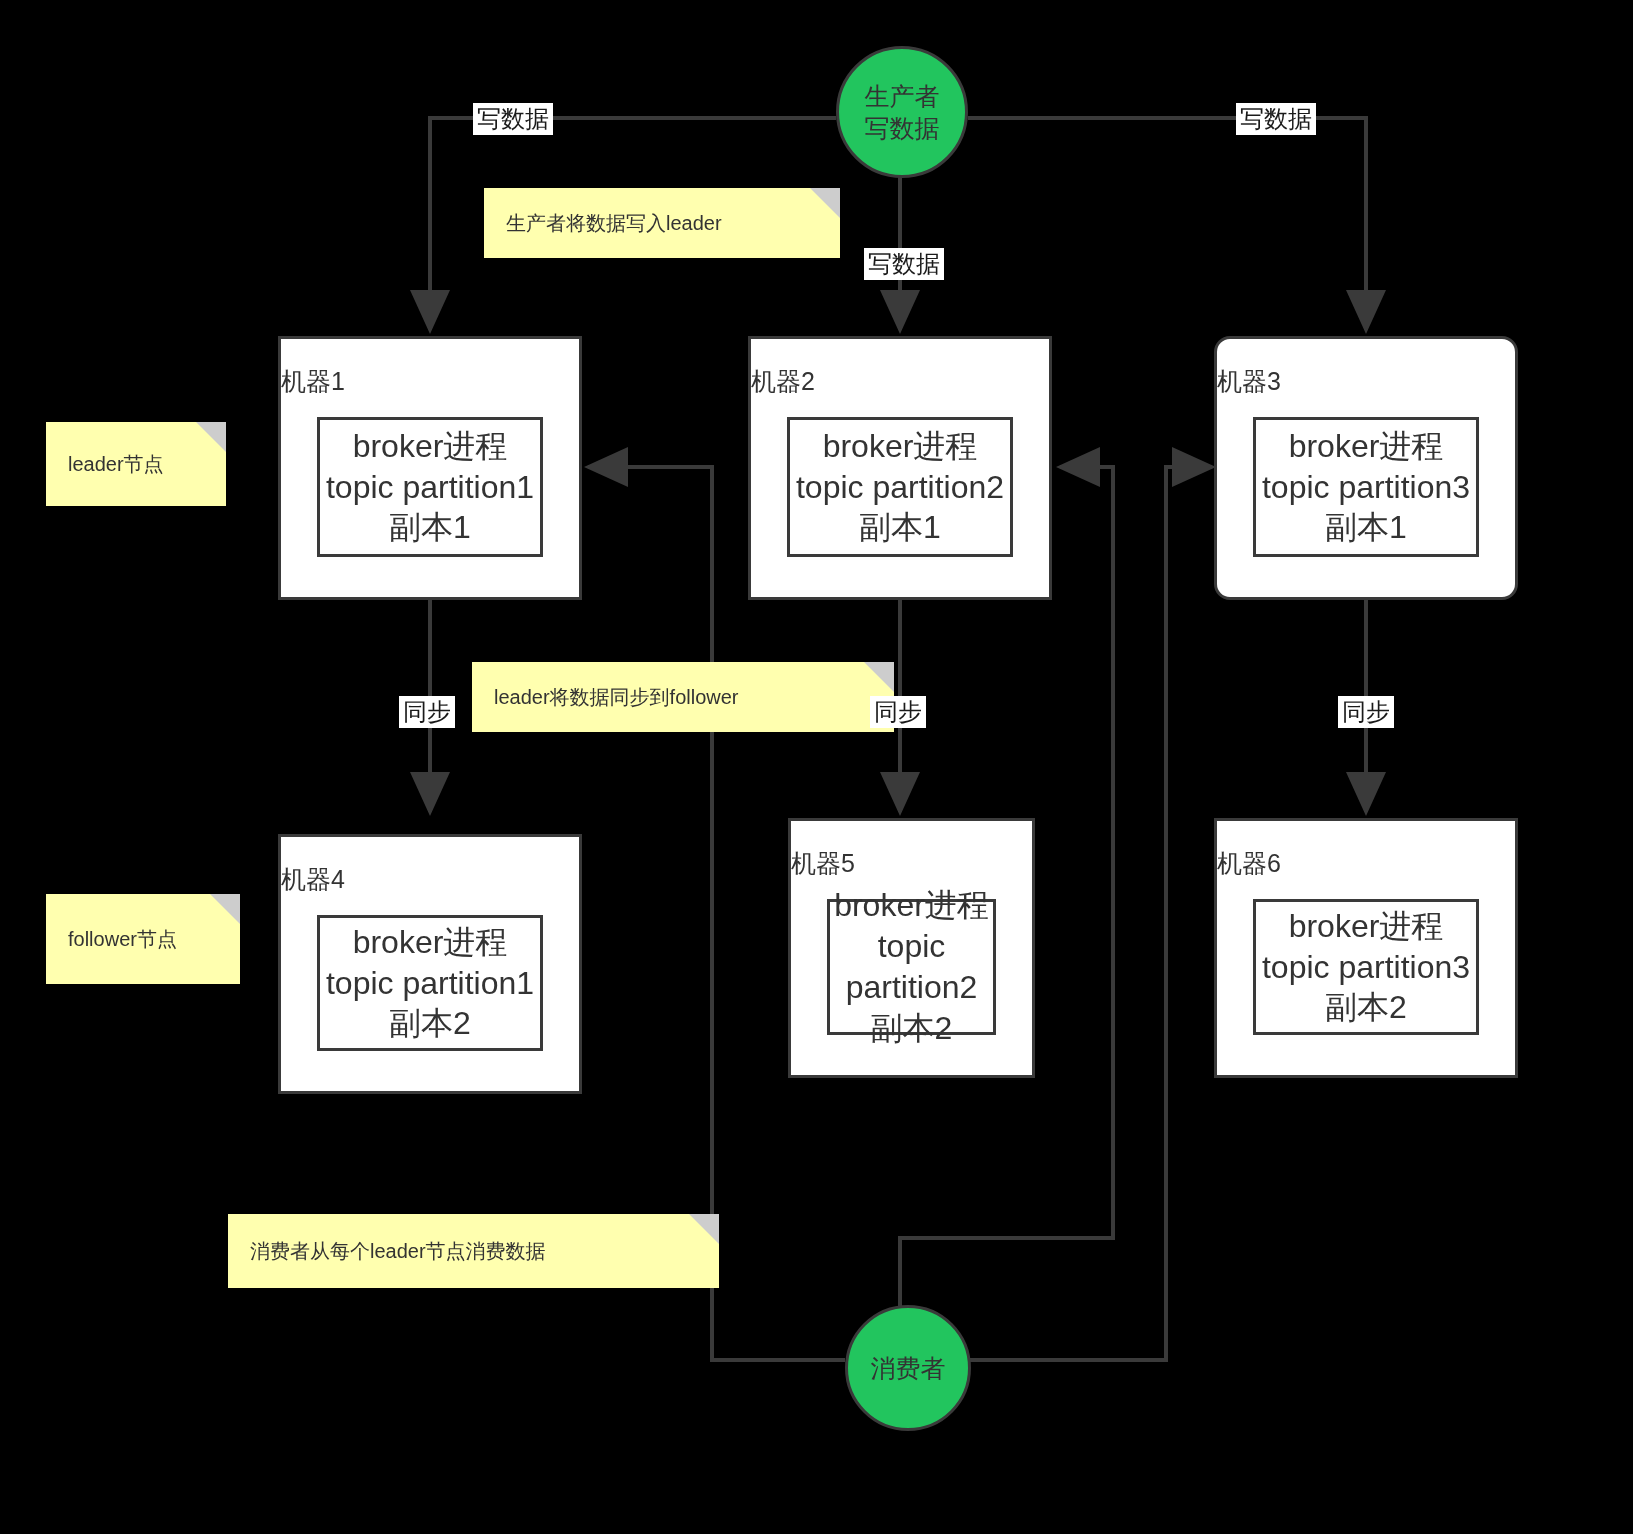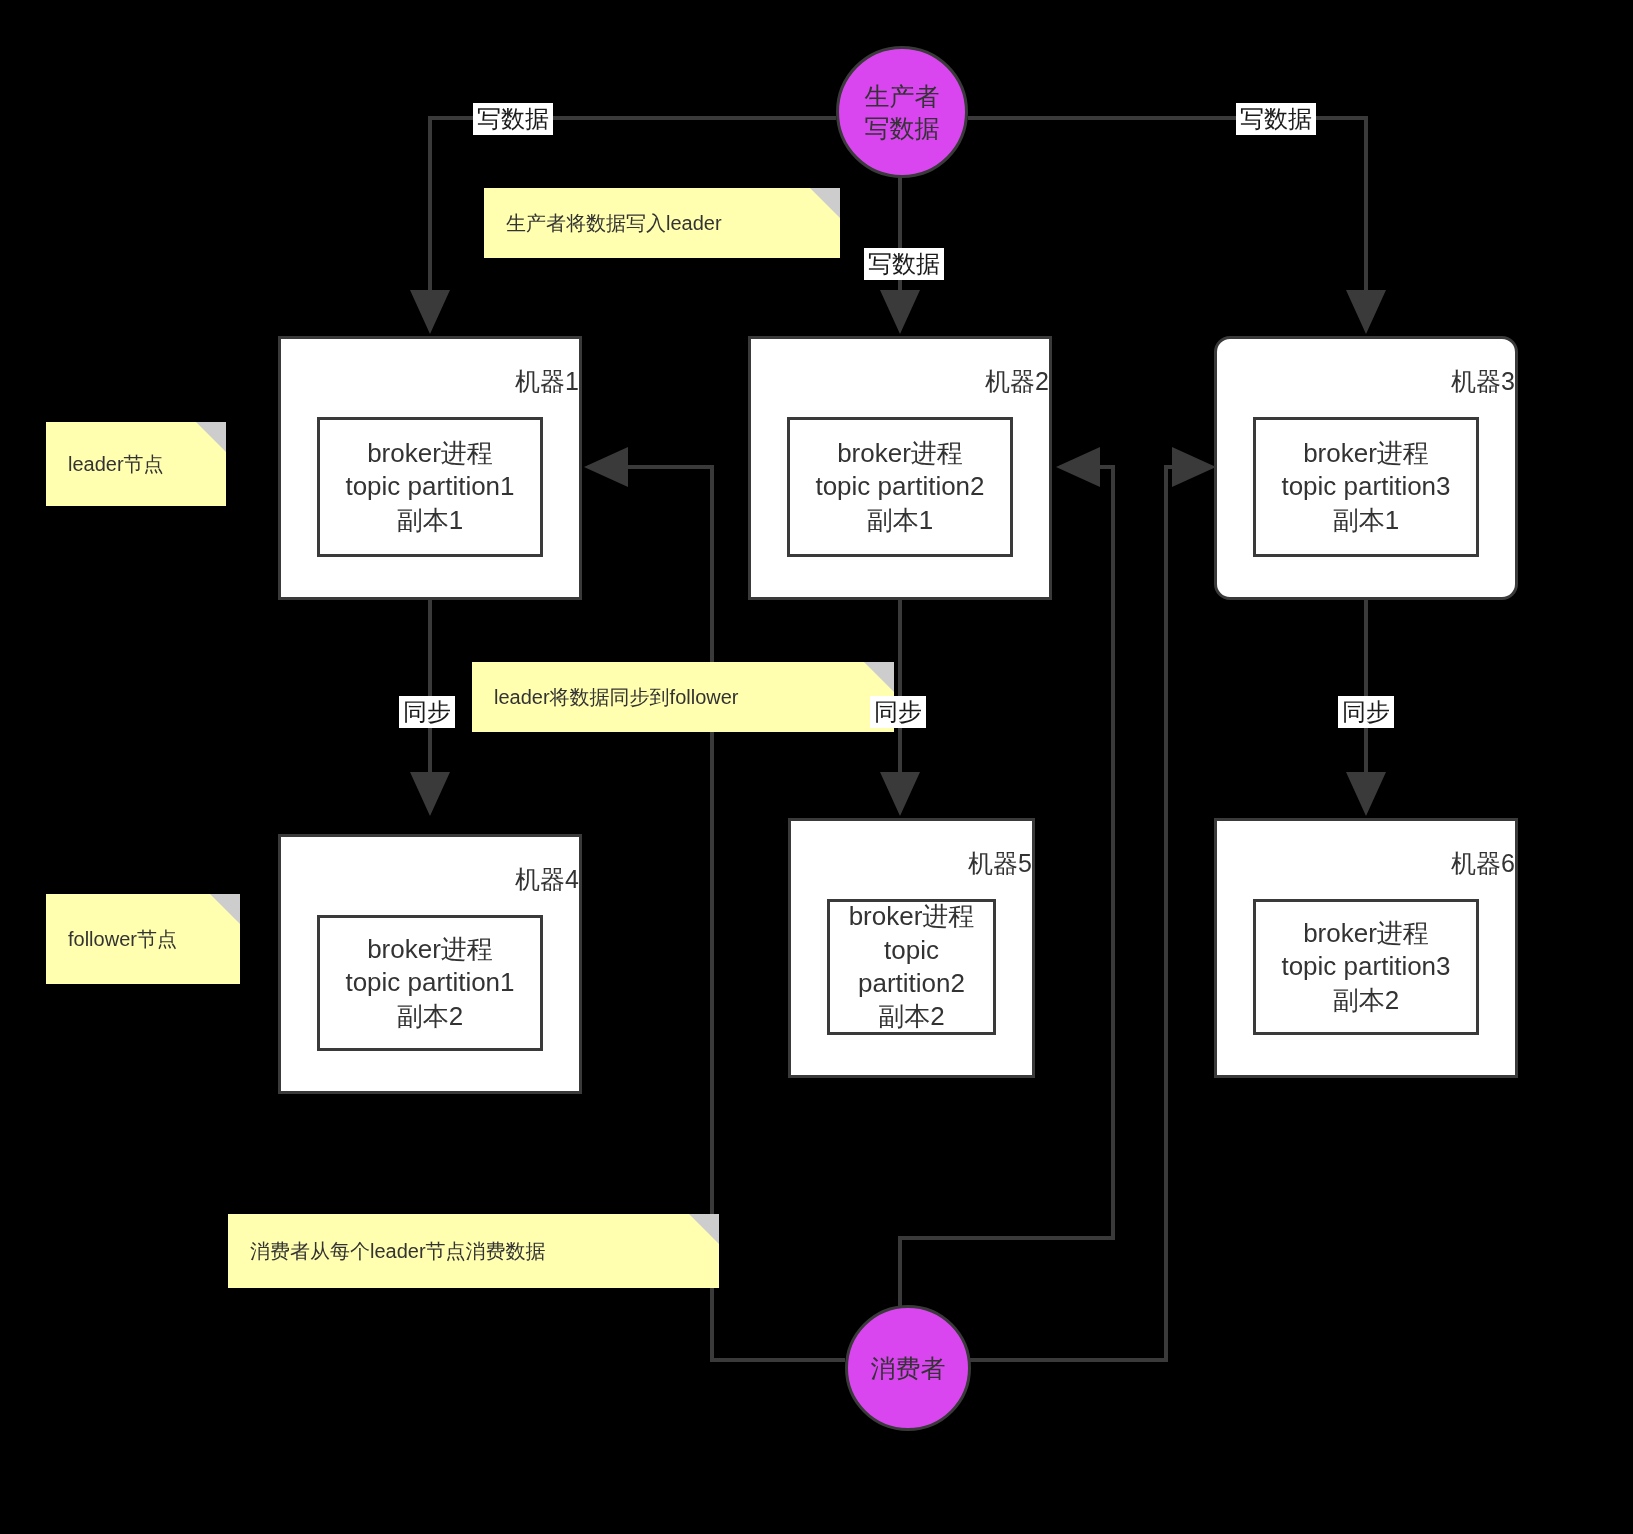--- a/index.html
+++ b/index.html
@@ -2,26 +2,26 @@
 <html><head>
 <meta charset="utf-8">
 <style>
   html,body{margin:0;padding:0;background:#000;}
   body{width:1633px;height:1534px;font-family:"Liberation Sans","DejaVu Sans",sans-serif;}
   #stage{position:relative;width:1633px;height:1534px;background:#000;overflow:hidden;}
 
   svg.wires{position:absolute;left:0;top:0;width:1633px;height:1534px;pointer-events:none;}
 
   .machine{position:absolute;background:#fff;border:3px solid #3a3a3a;box-sizing:border-box;}
-  .machine .mtitle{position:absolute;left:0;right:0;top:26px;text-align:right;font-size:25px;color:#333;}
+  .machine .mtitle{position:absolute;left:0;right:0;top:26px;text-align:left;font-size:25px;color:#333;}
   .inner{position:absolute;left:36px;right:36px;top:78px;bottom:40px;border:3px solid #3a3a3a;background:#fff;
          display:flex;flex-direction:column;align-items:center;justify-content:center;box-sizing:border-box;}
-  .inner span{font-size:26px;color:#333;line-height:1.28;display:block;text-align:center;}
+  .inner span{font-size:32px;color:#333;line-height:1.28;display:block;text-align:center;}
 
-  .circle{position:absolute;border-radius:50%;background:#d946ef;border:3px solid #3a3a3a;box-sizing:border-box;
+  .circle{position:absolute;border-radius:50%;background:#22c55e;border:3px solid #3a3a3a;box-sizing:border-box;
           display:flex;flex-direction:column;align-items:center;justify-content:center;}
   .circle span{font-size:25px;color:#333;line-height:1.28;text-align:center;display:block;}
 
   .note{position:absolute;background:#ffffaf;box-sizing:border-box;display:flex;align-items:center;}
   .note .ntext{font-size:20px;color:#333;white-space:nowrap;padding-left:22px;}
   .note .fold{position:absolute;right:0;top:0;width:0;height:0;
               border-left:30px solid transparent;border-top:30px solid #cdcdcd;}
 
   .elabel{position:absolute;background:#fff;color:#1a1a1a;font-size:24px;line-height:1.15;
           padding:2px 4px;white-space:nowrap;}

